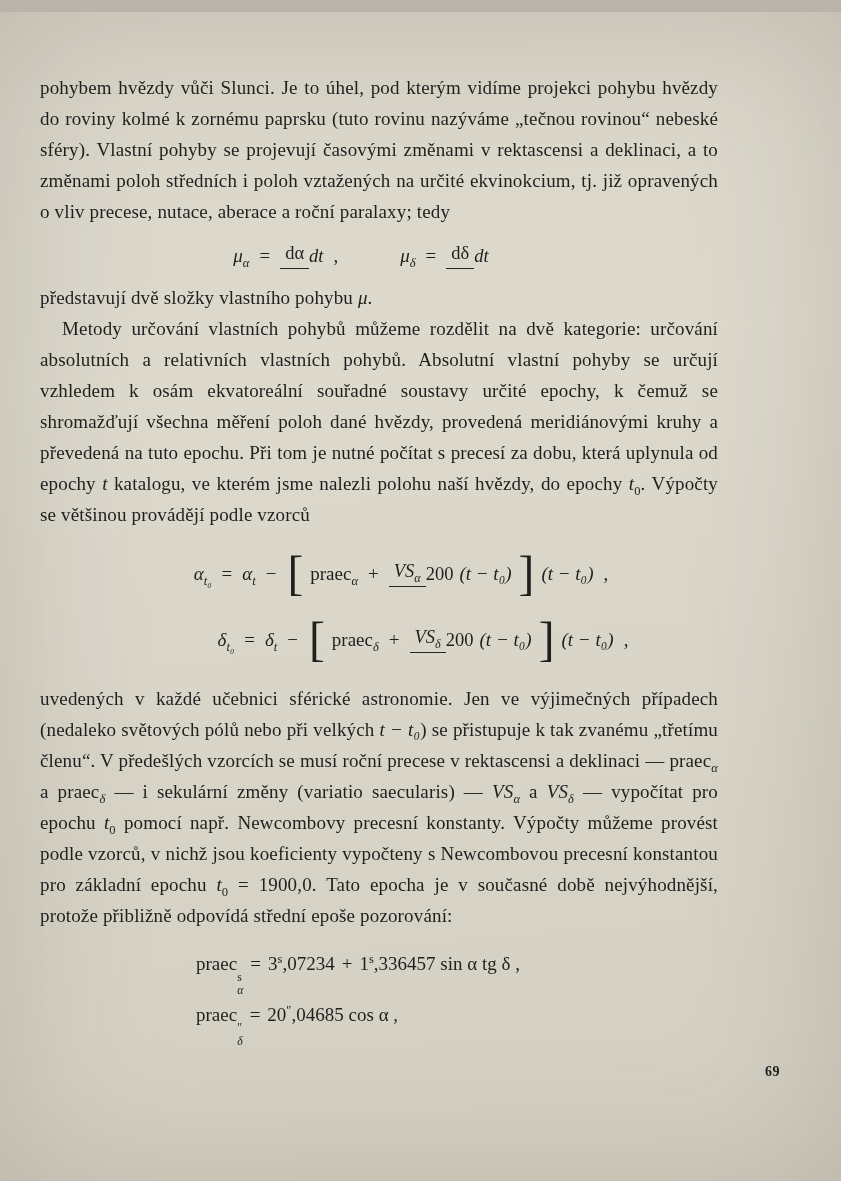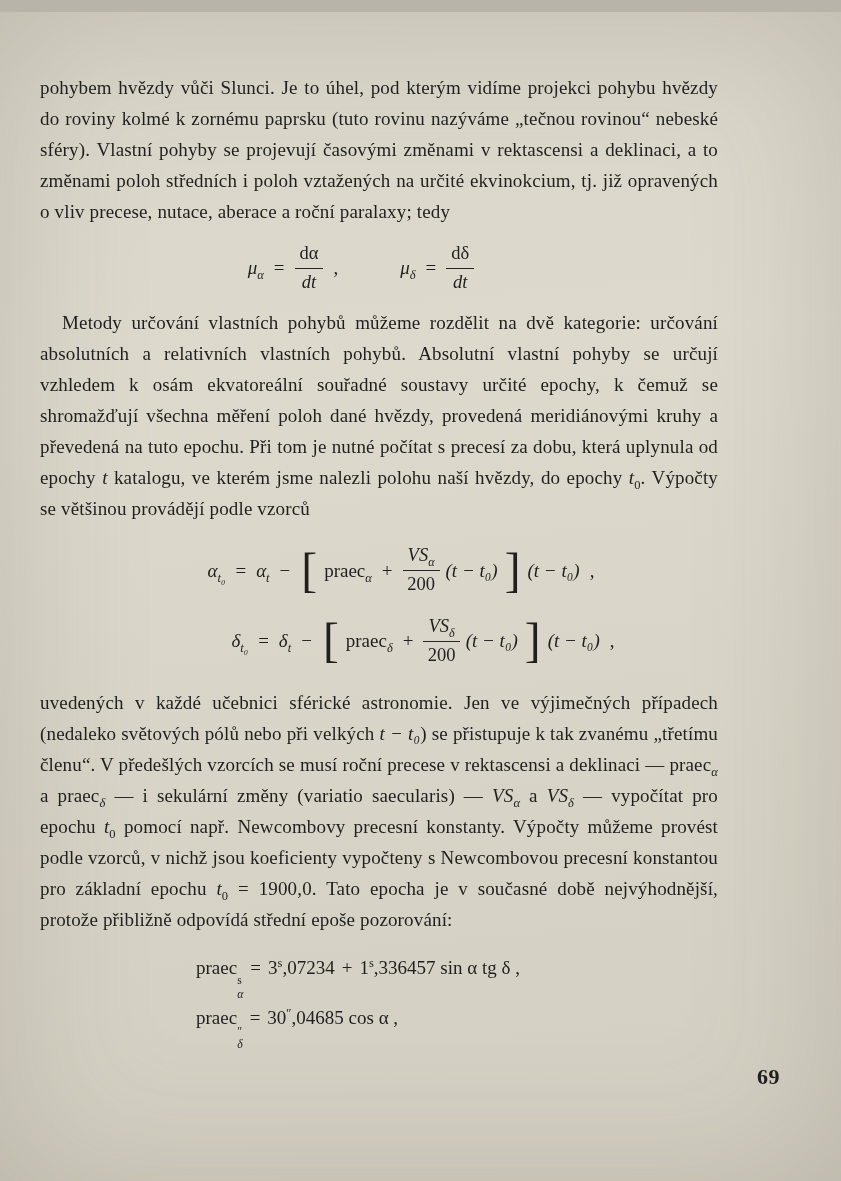--- a/index.html
+++ b/index.html
@@ -20,31 +20,31 @@
   .indent { text-indent:22px; }
   .mi { font-style:italic; }
   sub { font-size:.66em; line-height:0; }
   sup { font-size:.66em; line-height:0; }
   .formula-row { display:flex; align-items:center; justify-content:center; gap:6px; line-height:1.25; position:relative; }
   #f1 { margin:15px 0 13px; left:-18px; }
   #f2 { margin:20px 0 0; left:24px; }
   #f3 { margin:18px 0 20px; left:46px; }
   .op { padding:0 4px; }
   .wide-gap { width:46px; }
-  .frac { display:inline-flex; flex-direction:column; align-items:center; font-size:18.5px; }
+  .frac { display:inline-flex; flex-direction:row; align-items:center; font-size:18.5px; }
   .frac .num { padding:0 5px 3px; border-bottom:1.4px solid #262626; white-space:nowrap; }
   .frac .den { padding-top:2px; white-space:nowrap; }
   .bigbr { font-size:250%; font-weight:300; line-height:1; margin:0 1px; }
   .tok { white-space:nowrap; }
   .fblock { margin:16px 0 0 156px; }
   .fline { line-height:33px; white-space:nowrap; }
   .fline .op { padding:0 7px; }
   .supsub { display:inline-flex; flex-direction:column; align-items:flex-start; vertical-align:-0.55em; line-height:1; }
   .supsub sup, .supsub sub { font-size:.62em; line-height:1.15; }
-  .page-number { position:absolute; top:1052px; right:61px; font-weight:700; font-size:22px; letter-spacing:.5px; }
+  .page-number { position:absolute; top:1052px; right:61px; font-weight:700; font-size:14px; letter-spacing:.5px; }
 </style>
 </head>
 <body>
 
 <div class="page">
   <main class="text-block">
 
     <p class="para"><span>pohybem hvězdy vůči Slunci. Je to úhel, pod kterým vidíme projekci pohybu hvězdy do roviny kolmé k zornému paprsku (tuto rovinu nazýváme „tečnou rovinou“ nebeské sféry). Vlastní pohyby se projevují časovými změnami v rektascensi a deklinaci, a to změnami poloh středních i poloh vztažených na určité ekvinokcium, tj. již opravených o vliv precese, nutace, aberace a roční paralaxy; tedy</span></p>
 
     <div class="formula-row" id="f1">
@@ -57,20 +57,21 @@
       <span class="op">,</span>
       <span class="wide-gap"></span>
       <span class="tok"><span class="mi">μ</span><sub class="mi">δ</sub></span>
       <span class="op">=</span>
       <span class="frac">
         <span class="num">dδ</span>
         <span class="den mi">dt</span>
       </span>
     </div>
 
+    <p class="para"><span>představují dvě složky vlastního pohybu </span><span class="mi">μ</span><span>.</span></p>
 
     <p class="para indent"><span>Metody určování vlastních pohybů můžeme rozdělit na dvě kategorie: určování absolutních a relativních vlastních pohybů. Absolutní vlastní pohyby se určují vzhledem k osám ekvatoreální souřadné soustavy určité epochy, k čemuž se shromažďují všechna měření poloh dané hvězdy, provedená meridiánovými kruhy a převedená na tuto epochu. Při tom je nutné počítat s precesí za dobu, která uplynula od epochy </span><span class="mi">t</span><span> katalogu, ve kterém jsme nalezli polohu naší hvězdy, do epochy </span><span class="mi">t</span><sub>0</sub><span>. Výpočty se většinou provádějí podle vzorců</span></p>
 
     <div class="formula-row" id="f2">
       <span class="tok"><span class="mi">α</span><sub class="mi">t₀</sub></span>
       <span class="op">=</span>
       <span class="tok"><span class="mi">α</span><sub class="mi">t</sub></span>
       <span class="op">−</span>
       <span class="bigbr">[</span>
       <span class="tok"><span>praec</span><sub class="mi">α</sub></span>
@@ -106,19 +107,19 @@
     <p class="para"><span>uvedených v každé učebnici sférické astronomie. Jen ve výjimečných případech (nedaleko světových pólů nebo při velkých </span><span class="mi">t − t₀</span><span>) se přistupuje k tak zvanému „třetímu členu“. V předešlých vzorcích se musí roční precese v rektascensi a deklinaci — </span><span>praec</span><sub class="mi">α</sub><span> a </span><span>praec</span><sub class="mi">δ</sub><span> — i sekulární změny (variatio saecularis) — </span><span class="mi">VS</span><sub class="mi">α</sub><span> a </span><span class="mi">VS</span><sub class="mi">δ</sub><span> — vypočítat pro epochu </span><span class="mi">t</span><sub>0</sub><span> pomocí např. Newcombovy precesní konstanty. Výpočty můžeme provést podle vzorců, v nichž jsou koeficienty vypočteny s Newcombovou precesní konstantou pro základní epochu </span><span class="mi">t</span><sub>0</sub><span> = 1900,0. Tato epocha je v současné době nejvýhodnější, protože přibližně odpovídá střední epoše pozorování:</span></p>
 
     <div class="fblock">
       <div class="fline"><span class="tok"><span>praec</span><span class="supsub">
               <sup>s</sup>
               <sub class="mi">α</sub>
             </span></span><span class="op">=</span><span class="tok"><span>3</span><sup>s</sup><span>,07234</span></span><span class="op">+</span><span class="tok"><span>1</span><sup>s</sup><span>,336457</span></span> <span>sin α tg δ ,</span></div>
       <div class="fline"><span class="tok"><span>praec</span><span class="supsub">
               <sup>″</sup>
               <sub class="mi">δ</sub>
-            </span></span><span class="op">=</span><span class="tok"><span>30</span><sup>″</sup><span>,04685</span></span> <span>cos α ,</span></div>
+            </span></span><span class="op">=</span><span class="tok"><span>20</span><sup>″</sup><span>,04685</span></span> <span>cos α ,</span></div>
     </div>
 
   </main>
 
   <div class="page-number">69</div>
 </div>
 
 </body></html>

